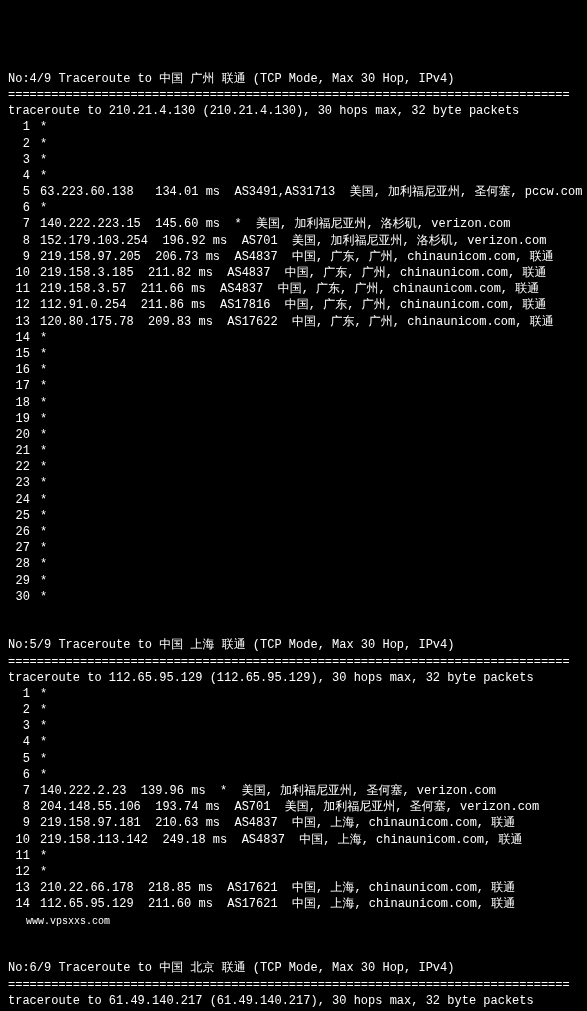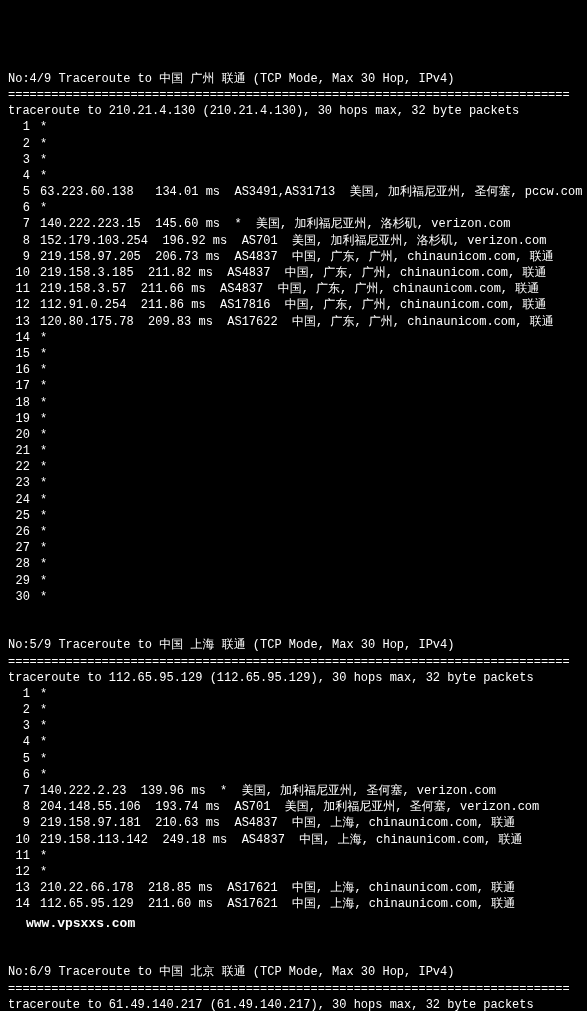--- a/index.html
+++ b/index.html
@@ -10,21 +10,21 @@
     line-height: 1.35;
     margin: 0;
     padding: 6px 8px;
     width: 587px;
     box-sizing: border-box;
     white-space: pre;
     overflow: hidden;
   }
   .hop-num   { display:inline-block; width: 22px; text-align:right; }
   .hop-gap   { display:inline-block; width: 10px; }
-  .watermark { font-weight: bold; font-size: 13px; padding: 2px 0 0 18px; }
+  .watermark { font-weight: normal; font-size: 10px; padding: 2px 0 0 18px; }
 </style>
 </head>
 <body>
 
 
 
 <div id="root"><div><span>No:4/9 Traceroute to 中国 广州 联通 (TCP Mode, Max 30 Hop, IPv4)</span></div><div><span>==============================================================================</span></div><div><span>traceroute to 210.21.4.130 (210.21.4.130), 30 hops max, 32 byte packets</span></div><div><span class="hop-num">1</span><span class="hop-gap">  </span><span>*</span></div><div><span class="hop-num">2</span><span class="hop-gap">  </span><span>*</span></div><div><span class="hop-num">3</span><span class="hop-gap">  </span><span>*</span></div><div><span class="hop-num">4</span><span class="hop-gap">  </span><span>*</span></div><div><span class="hop-num">5</span><span class="hop-gap">  </span><span>63.223.60.138   134.01 ms  AS3491,AS31713  美国, 加利福尼亚州, 圣何塞, pccw.com</span></div><div><span class="hop-num">6</span><span class="hop-gap">  </span><span>*</span></div><div><span class="hop-num">7</span><span class="hop-gap">  </span><span>140.222.223.15  145.60 ms  *  美国, 加利福尼亚州, 洛杉矶, verizon.com</span></div><div><span class="hop-num">8</span><span class="hop-gap">  </span><span>152.179.103.254  196.92 ms  AS701  美国, 加利福尼亚州, 洛杉矶, verizon.com</span></div><div><span class="hop-num">9</span><span class="hop-gap">  </span><span>219.158.97.205  206.73 ms  AS4837  中国, 广东, 广州, chinaunicom.com, 联通</span></div><div><span class="hop-num">10</span><span class="hop-gap">  </span><span>219.158.3.185  211.82 ms  AS4837  中国, 广东, 广州, chinaunicom.com, 联通</span></div><div><span class="hop-num">11</span><span class="hop-gap">  </span><span>219.158.3.57  211.66 ms  AS4837  中国, 广东, 广州, chinaunicom.com, 联通</span></div><div><span class="hop-num">12</span><span class="hop-gap">  </span><span>112.91.0.254  211.86 ms  AS17816  中国, 广东, 广州, chinaunicom.com, 联通</span></div><div><span class="hop-num">13</span><span class="hop-gap">  </span><span>120.80.175.78  209.83 ms  AS17622  中国, 广东, 广州, chinaunicom.com, 联通</span></div><div><span class="hop-num">14</span><span class="hop-gap">  </span><span>*</span></div><div><span class="hop-num">15</span><span class="hop-gap">  </span><span>*</span></div><div><span class="hop-num">16</span><span class="hop-gap">  </span><span>*</span></div><div><span class="hop-num">17</span><span class="hop-gap">  </span><span>*</span></div><div><span class="hop-num">18</span><span class="hop-gap">  </span><span>*</span></div><div><span class="hop-num">19</span><span class="hop-gap">  </span><span>*</span></div><div><span class="hop-num">20</span><span class="hop-gap">  </span><span>*</span></div><div><span class="hop-num">21</span><span class="hop-gap">  </span><span>*</span></div><div><span class="hop-num">22</span><span class="hop-gap">  </span><span>*</span></div><div><span class="hop-num">23</span><span class="hop-gap">  </span><span>*</span></div><div><span class="hop-num">24</span><span class="hop-gap">  </span><span>*</span></div><div><span class="hop-num">25</span><span class="hop-gap">  </span><span>*</span></div><div><span class="hop-num">26</span><span class="hop-gap">  </span><span>*</span></div><div><span class="hop-num">27</span><span class="hop-gap">  </span><span>*</span></div><div><span class="hop-num">28</span><span class="hop-gap">  </span><span>*</span></div><div><span class="hop-num">29</span><span class="hop-gap">  </span><span>*</span></div><div><span class="hop-num">30</span><span class="hop-gap">  </span><span>*</span></div><div>&nbsp;</div><div>&nbsp;</div><div><span>No:5/9 Traceroute to 中国 上海 联通 (TCP Mode, Max 30 Hop, IPv4)</span></div><div><span>==============================================================================</span></div><div><span>traceroute to 112.65.95.129 (112.65.95.129), 30 hops max, 32 byte packets</span></div><div><span class="hop-num">1</span><span class="hop-gap">  </span><span>*</span></div><div><span class="hop-num">2</span><span class="hop-gap">  </span><span>*</span></div><div><span class="hop-num">3</span><span class="hop-gap">  </span><span>*</span></div><div><span class="hop-num">4</span><span class="hop-gap">  </span><span>*</span></div><div><span class="hop-num">5</span><span class="hop-gap">  </span><span>*</span></div><div><span class="hop-num">6</span><span class="hop-gap">  </span><span>*</span></div><div><span class="hop-num">7</span><span class="hop-gap">  </span><span>140.222.2.23  139.96 ms  *  美国, 加利福尼亚州, 圣何塞, verizon.com</span></div><div><span class="hop-num">8</span><span class="hop-gap">  </span><span>204.148.55.106  193.74 ms  AS701  美国, 加利福尼亚州, 圣何塞, verizon.com</span></div><div><span class="hop-num">9</span><span class="hop-gap">  </span><span>219.158.97.181  210.63 ms  AS4837  中国, 上海, chinaunicom.com, 联通</span></div><div><span class="hop-num">10</span><span class="hop-gap">  </span><span>219.158.113.142  249.18 ms  AS4837  中国, 上海, chinaunicom.com, 联通</span></div><div><span class="hop-num">11</span><span class="hop-gap">  </span><span>*</span></div><div><span class="hop-num">12</span><span class="hop-gap">  </span><span>*</span></div><div><span class="hop-num">13</span><span class="hop-gap">  </span><span>210.22.66.178  218.85 ms  AS17621  中国, 上海, chinaunicom.com, 联通</span></div><div><span class="hop-num">14</span><span class="hop-gap">  </span><span>112.65.95.129  211.60 ms  AS17621  中国, 上海, chinaunicom.com, 联通</span></div><div class="watermark"><span>www.vpsxxs.com</span></div><div>&nbsp;</div><div>&nbsp;</div><div><span>No:6/9 Traceroute to 中国 北京 联通 (TCP Mode, Max 30 Hop, IPv4)</span></div><div><span>==============================================================================</span></div><div><span>traceroute to 61.49.140.217 (61.49.140.217), 30 hops max, 32 byte packets</span></div></div>
 
 
 

